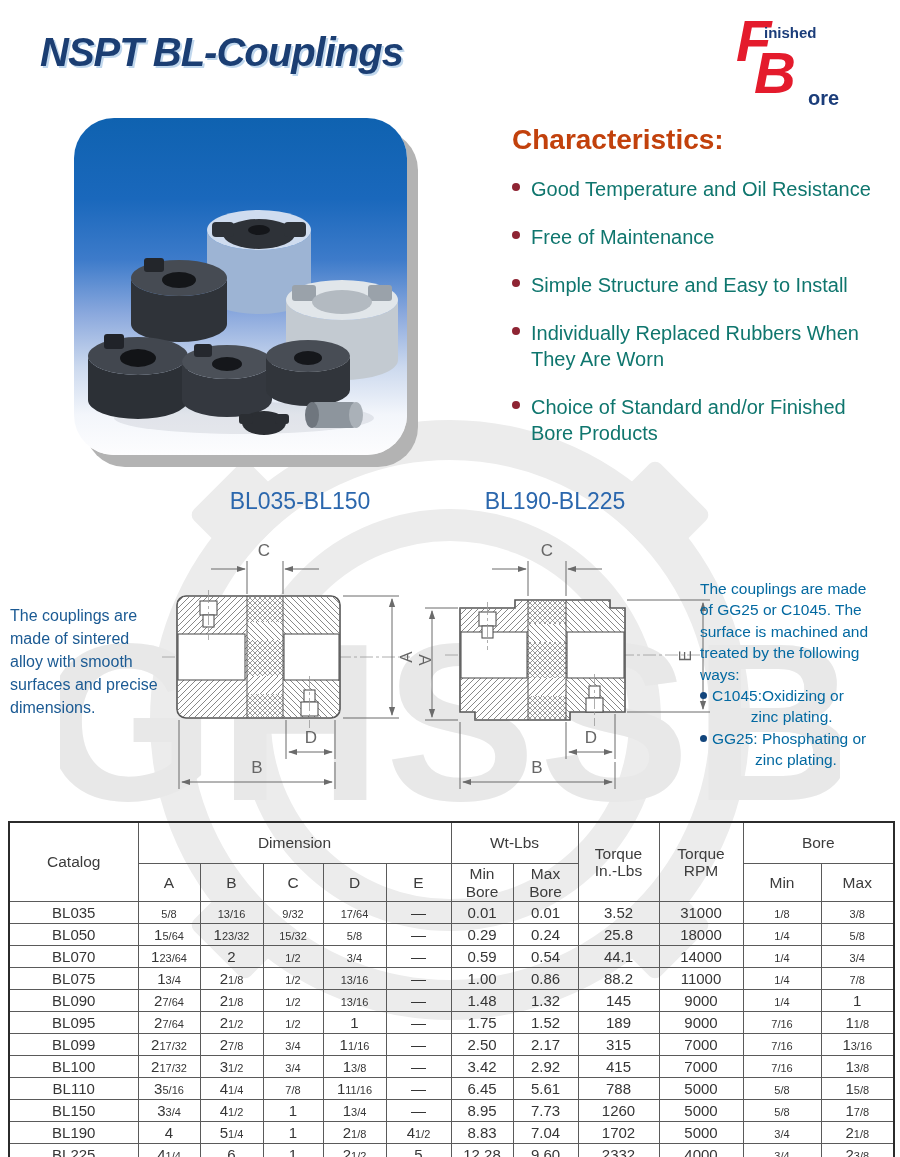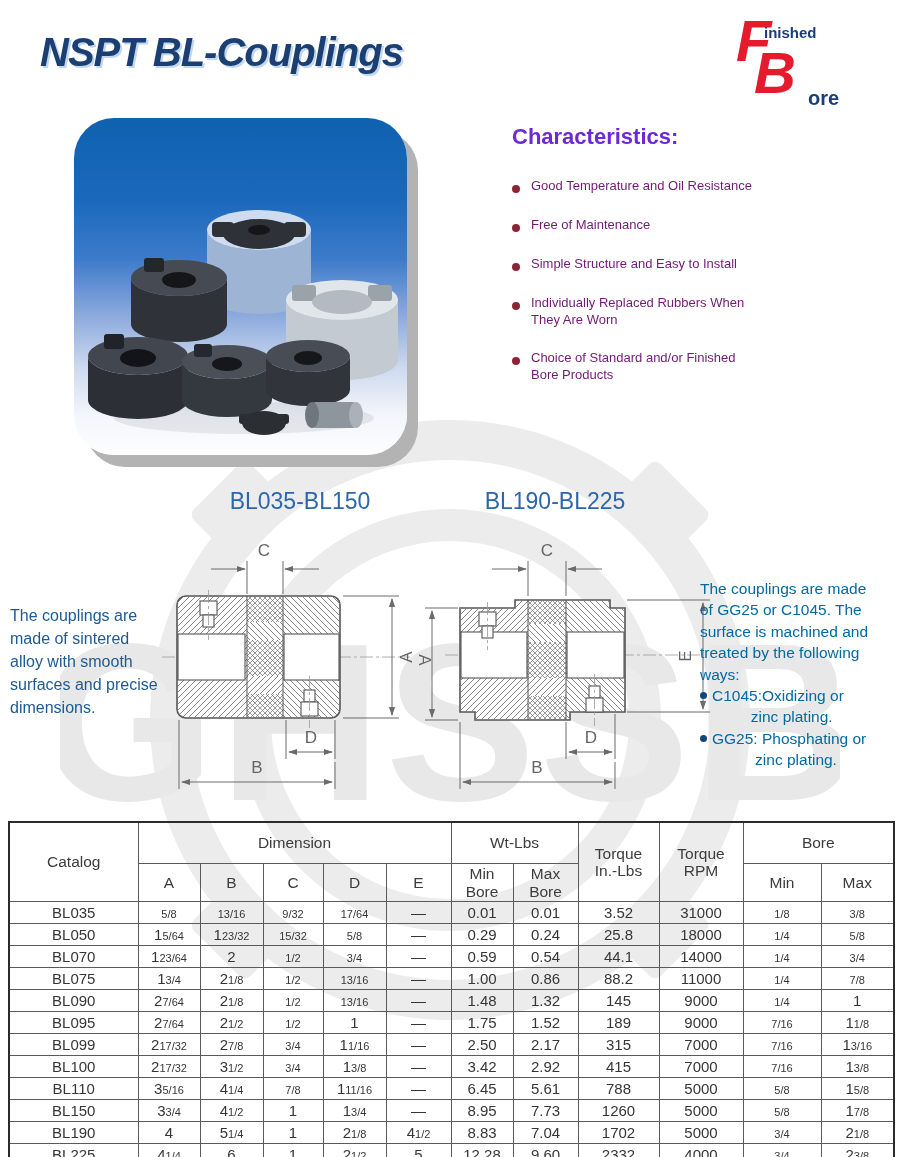--- a/index.html
+++ b/index.html
@@ -17,24 +17,24 @@
   .fb-inished{left:32px;top:13px;font-weight:700;font-size:15px;color:#1b3d7a;}
   .fb-b{left:22px;top:32px;font-style:italic;font-weight:900;font-size:58px;color:#e41b2c;}
   .fb-ore{left:76px;top:76px;font-weight:700;font-size:20px;color:#1b3d7a;}
   
   .photo-box{position:absolute;left:74px;top:118px;width:333px;height:337px;z-index:2;
              border-radius:40px;box-shadow:11px 12px 0 #b3b3b3;
              background:linear-gradient(180deg,#0f62b0 0%,#1a68bc 24%,#3d7bca 42%,
                         #8aa8dd 58%,#ccd9ee 74%,#f3f6fb 88%,#fdfdfe 100%);}
   
   .chars{position:absolute;left:512px;top:124px;width:382px;z-index:2;}
-  .chars h2{margin:0 0 28px 0;font-size:22px;color:#6d28d9;}
+  .chars h2{margin:0 0 20px 0;font-size:28px;color:#c2410c;}
   .chars ul{list-style:none;margin:0;padding:0;}
   .chars li{position:relative;padding-left:19px;margin-bottom:22px;
-            font-size:13px;color:#701a75;line-height:1.3;white-space:pre-line;}
+            font-size:20px;color:#0f766e;line-height:1.3;white-space:pre-line;}
   .dot{position:absolute;left:0;top:7px;width:8px;height:8px;border-radius:50%;background:#8e2433;}
   
   .dia-title{position:absolute;top:488px;width:200px;text-align:center;z-index:2;
              font-size:23px;color:#2b67ad;}
   .dt-left{left:200px;} .dt-right{left:455px;}
   .note-left{position:absolute;left:10px;top:604px;width:175px;margin:0;z-index:2;
              font-size:16px;line-height:1.44;color:#1b5a93;white-space:pre-line;}
   .note-right{position:absolute;left:700px;top:578px;width:198px;z-index:2;
               font-size:15.5px;line-height:1.38;color:#0369a1;}
   .note-right p{margin:0;white-space:pre-line;}

